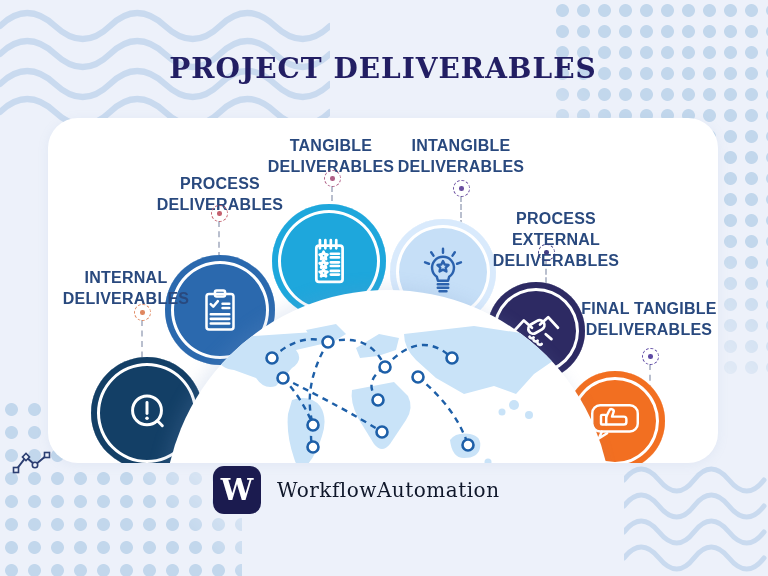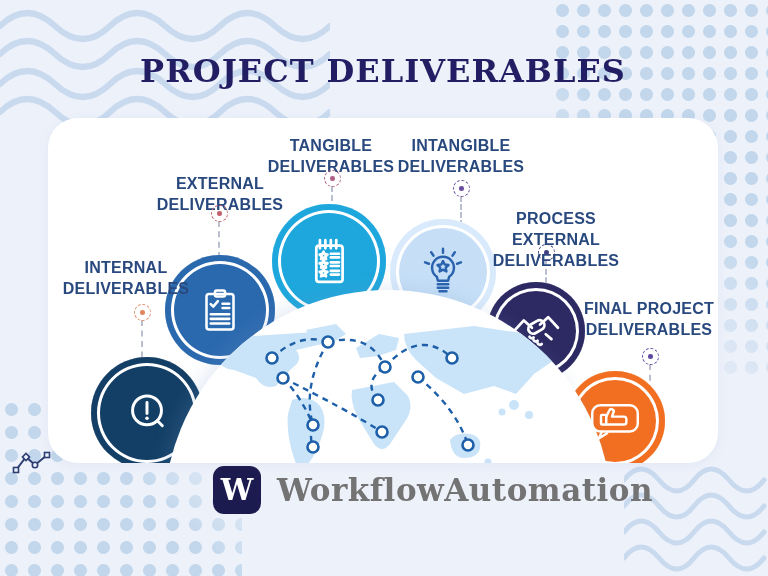--- a/index.html
+++ b/index.html
@@ -18,21 +18,21 @@
     -webkit-mask-image:linear-gradient(225deg,#000 45%,transparent 78%);
     mask-image:linear-gradient(225deg,#000 45%,transparent 78%);}
   .halftone-bl{left:0;top:398px;width:242px;height:178px;background-size:23px 23px;
     -webkit-mask-image:linear-gradient(45deg,#000 55%,transparent 88%);
     mask-image:linear-gradient(45deg,#000 55%,transparent 88%);}
   .zigzag{position:absolute;left:12px;top:450px;}
   
   .title{
     position:absolute;left:48px;top:52px;width:670px;margin:0;
     text-align:center;font-family:"DejaVu Serif","Liberation Serif",serif;
-    font-size:32px;font-weight:800;letter-spacing:1px;color:#221e63;
+    font-size:28px;font-weight:800;letter-spacing:1px;color:#221e63;
   }
   
   .card{
     position:absolute;left:48px;top:118px;width:670px;height:345px;
     background:#fff;border-radius:30px;overflow:hidden;
     box-shadow:0 2px 12px rgba(130,155,200,.10);
   }
   
   .connector{position:absolute;width:0;border-left:2px dashed #b9bfce;z-index:1;}
   
@@ -57,22 +57,22 @@
   
   .dome{position:absolute;left:116px;top:172px;width:448px;height:448px;
     border-radius:50%;background:#fff;overflow:hidden;z-index:3;
     box-shadow:-6px -4px 16px rgba(120,150,200,.16);}
   .dome svg{position:absolute;left:0;top:0;}
   
   .logo-row{position:absolute;left:213px;top:466px;display:flex;align-items:center;gap:16px;}
   .logo-mark{width:48px;height:48px;border-radius:11px;background:#1b1b4f;
     display:flex;align-items:center;justify-content:center;
     font-family:"DejaVu Serif","Liberation Serif",serif;font-weight:800;font-size:29px;color:#fff;}
-  .logo-text{font-family:"DejaVu Serif","Liberation Serif",serif;font-weight:700;
-    font-size:31px;color:#737373;letter-spacing:.5px;}
+  .logo-text{font-family:"DejaVu Serif","Liberation Serif",serif;font-weight:400;
+    font-size:20px;color:#0f172a;letter-spacing:.5px;}
 </style>
 </head>
 <body>
 
 <svg class="waves waves-tl" width="330" height="118" viewBox="0 0 330 118" fill="none">
   <g stroke="#c9daef" stroke-width="6" stroke-linecap="round">
     <path d="M0 20 Q27 -6 55 20 T110 20 T165 20 T220 20 T275 20 T330 20"></path>
     <path d="M0 48 Q27 22 55 48 T110 48 T165 48 T220 48 T275 48 T330 48"></path>
     <path d="M0 78 Q27 52 55 78 T110 78 T165 78 T220 78 T275 78 T330 78"></path>
     <path d="M0 106 Q27 80 55 106 T110 106 T165 106 T220 106 T275 106 T330 106"></path>
@@ -208,26 +208,26 @@
           <circle cx="119" cy="88" r="5.5"></circle>
         <circle cx="214" cy="110" r="5.5"></circle>
           <circle cx="149" cy="135" r="5.5"></circle>
         <circle cx="218" cy="142" r="5.5"></circle>
           <circle cx="149" cy="157" r="5.5"></circle>
         <circle cx="304" cy="155" r="5.5"></circle>
       </g>
     </svg>
   </div>
 
-  <div class="lbl" style="left:10px;top:140px;width:136px;">INTERNAL DELIVERABLES</div>
-  <div class="lbl" style="left:102px;top:56px;width:140px;">EXTERNAL DELIVERABLES</div>
+  <div class="lbl" style="left:10px;top:150px;width:136px;">INTERNAL DELIVERABLES</div>
+  <div class="lbl" style="left:102px;top:56px;width:140px;">PROCESS DELIVERABLES</div>
   <div class="lbl" style="left:213px;top:18px;width:140px;">TANGIBLE DELIVERABLES</div>
   <div class="lbl" style="left:343px;top:18px;width:140px;text-align:center;">INTANGIBLE DELIVERABLES</div>
   <div class="lbl" style="left:428px;top:91px;width:160px;">PROCESS EXTERNAL DELIVERABLES</div>
-  <div class="lbl" style="left:521px;top:181px;width:160px;">FINAL PROJECT DELIVERABLES</div>
+  <div class="lbl" style="left:521px;top:181px;width:160px;">FINAL TANGIBLE DELIVERABLES</div>
 
   <div class="marker" style="left:86px;top:186px;--mc:#e0875f;"></div>
   <div class="marker" style="left:163px;top:87px;--mc:#c4606e;"></div>
   <div class="marker" style="left:276px;top:52px;--mc:#b05f86;"></div>
   <div class="marker" style="left:405px;top:62px;--mc:#6a4ea0;"></div>
   <div class="marker" style="left:490px;top:126px;--mc:#423e82;"></div>
   <div class="marker" style="left:594px;top:230px;--mc:#5e4aa4;"></div>
 
 </div>
 

